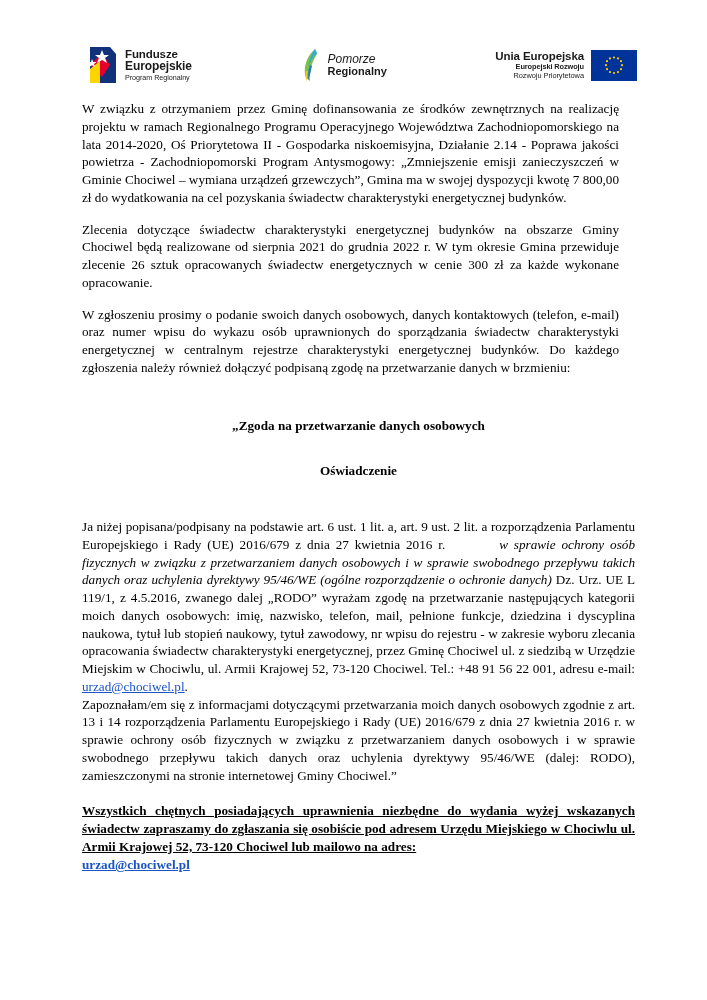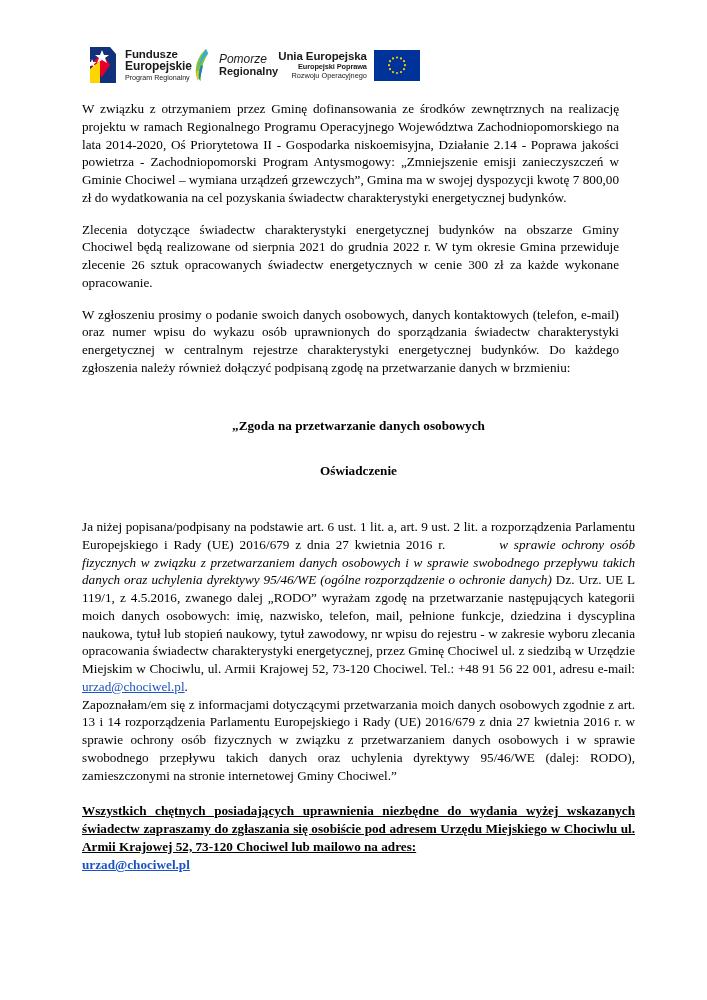--- a/index.html
+++ b/index.html
@@ -21,21 +21,21 @@
     height: 1000px;
     padding: 0;
     box-sizing: border-box;
     position: relative;
   }
 
   
   .logo-strip {
     display: flex;
     align-items: center;
-    justify-content: flex-start;
+    justify-content: space-between;
     padding: 30px 70px 0 88px;
     box-sizing: border-box;
     height: 100px;
   }
   .logo-block {
     display: flex;
     align-items: center;
     gap: 7px;
   }
   .logo-text {
@@ -194,22 +194,22 @@
       </span>
       <span class="pz-text">
         <span class="p1">Pomorze</span>
         <span class="p2">Regionalny</span>
       </span>
     </div>
 
     <div class="logo-block">
       <span class="logo-text eu-text">
         <span class="l1">Unia Europejska</span>
-        <span class="l2">Europejski Poprawa</span>
-        <span class="l3">Rozwoju Operacyjnego</span>
+        <span class="l2">Europejski Rozwoju</span>
+        <span class="l3">Rozwoju Priorytetowa</span>
       </span>
       <span class="eu-flag">
         <svg width="46" height="31" viewBox="0 0 46 31">
           <rect width="46" height="31" fill="#003399"></rect>
           <g fill="#ffcc00">
             <circle cx="23" cy="7.5" r="1.1"></circle>
             <circle cx="27" cy="8.4" r="1.1"></circle>
             <circle cx="30" cy="11.2" r="1.1"></circle>
             <circle cx="31" cy="15.2" r="1.1"></circle>
             <circle cx="30" cy="19.2" r="1.1"></circle>

